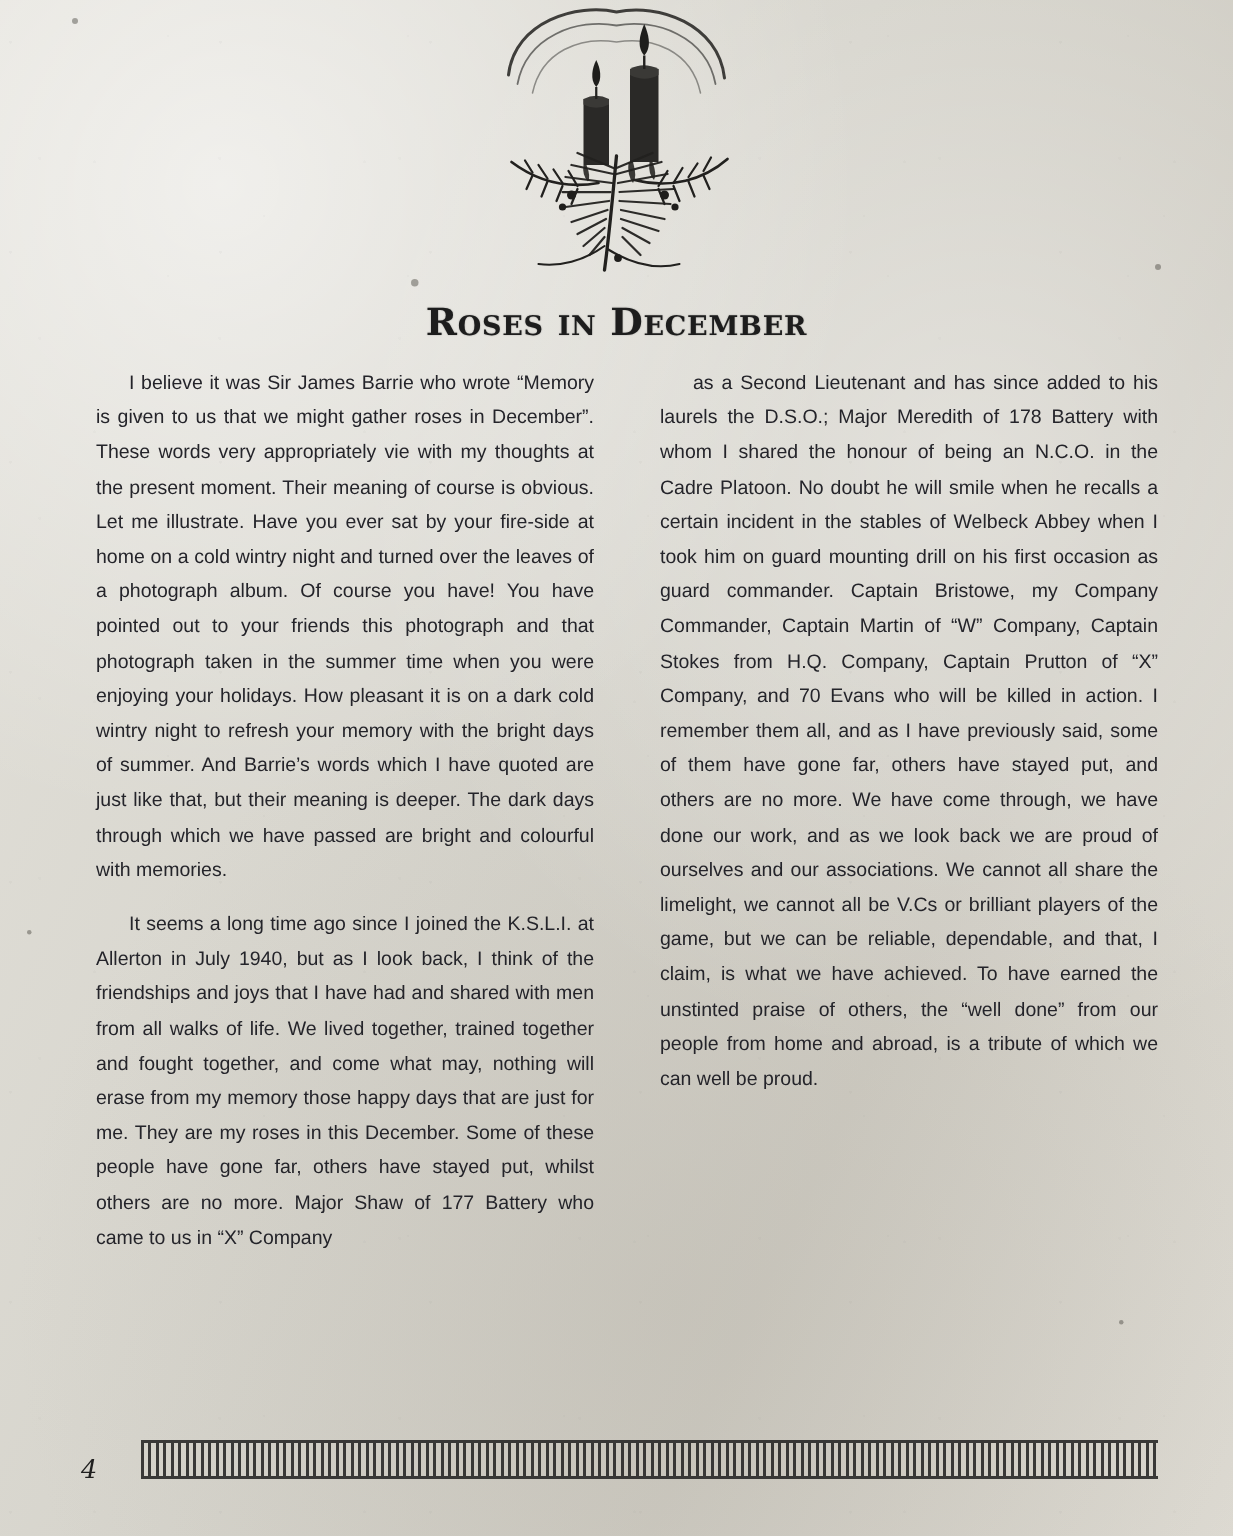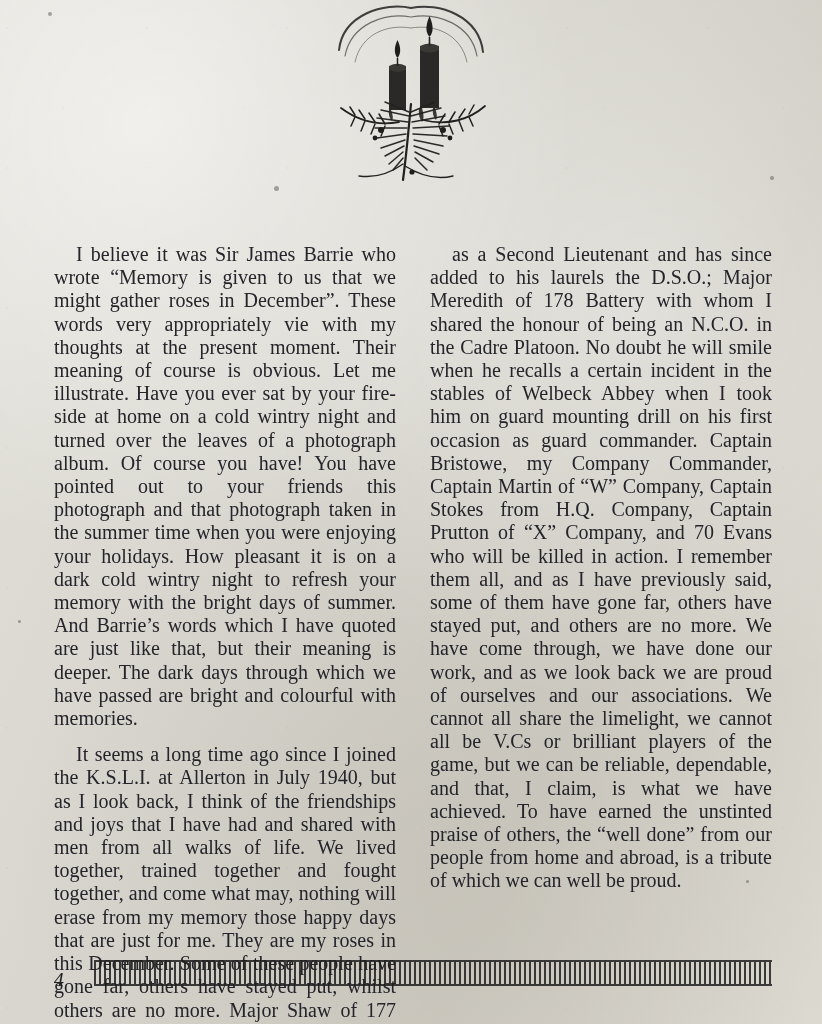--- a/index.html
+++ b/index.html
@@ -73,28 +73,28 @@
   .columns {
     position: absolute;
     top: 243px;
     left: 54px;
     right: 50px;
     display: flex;
     gap: 34px;
   }
   .col { width: 50%; }
   .col p {
-    margin: 0 0 13px 0;
+    margin: 0 0 13px 10px;
     text-align: justify;
     text-justify: inter-word;
-    font-size: 20px;
+    font-size: 13px;
     line-height: 23.2px;
     color: #24242a;
     text-indent: 22px;
-    font-family: Liberation Serif, serif;
+    font-family: Liberation Sans, sans-serif;
     -webkit-font-smoothing: antialiased;
   }
 
   
   .footer {
     position: absolute;
     left: 54px;
     right: 50px;
     bottom: 38px;
     height: 26px;
@@ -184,20 +184,21 @@
       <g fill="#1f1e1c">
         <circle cx="100" cy="126" r="3"></circle>
         <circle cx="94" cy="134" r="2.4"></circle>
         <circle cx="162" cy="126" r="3"></circle>
         <circle cx="169" cy="134" r="2.4"></circle>
         <circle cx="131" cy="168" r="2.6"></circle>
       </g>
     </svg>
   </div>
 
+  <div class="title">Roses in December</div>
 
   <div class="columns">
     <div class="col">
       <p>I believe it was Sir James Barrie who wrote “Memory is given to us that we might gather roses in December”. These words very appropriately vie with my thoughts at the present moment. Their meaning of course is obvious. Let me illustrate. Have you ever sat by your fire-side at home on a cold wintry night and turned over the leaves of a photograph album. Of course you have! You have pointed out to your friends this photograph and that photograph taken in the summer time when you were enjoying your holidays. How pleasant it is on a dark cold wintry night to refresh your memory with the bright days of summer. And Barrie’s words which I have quoted are just like that, but their meaning is deeper. The dark days through which we have passed are bright and colourful with memories.</p>
       <p>It seems a long time ago since I joined the K.S.L.I. at Allerton in July 1940, but as I look back, I think of the friendships and joys that I have had and shared with men from all walks of life. We lived together, trained together and fought together, and come what may, nothing will erase from my memory those happy days that are just for me. They are my roses in this December. Some of these people have gone far, others have stayed put, whilst others are no more. Major Shaw of 177 Battery who came to us in “X” Company</p>
     </div>
     <div class="col">
       <p>as a Second Lieutenant and has since added to his laurels the D.S.O.; Major Meredith of 178 Battery with whom I shared the honour of being an N.C.O. in the Cadre Platoon. No doubt he will smile when he recalls a certain incident in the stables of Welbeck Abbey when I took him on guard mounting drill on his first occasion as guard commander. Captain Bristowe, my Company Commander, Captain Martin of “W” Company, Captain Stokes from H.Q. Company, Captain Prutton of “X” Company, and 70 Evans who will be killed in action. I remember them all, and as I have previously said, some of them have gone far, others have stayed put, and others are no more. We have come through, we have done our work, and as we look back we are proud of ourselves and our associations. We cannot all share the limelight, we cannot all be V.Cs or brilliant players of the game, but we can be reliable, dependable, and that, I claim, is what we have achieved. To have earned the unstinted praise of others, the “well done” from our people from home and abroad, is a tribute of which we can well be proud.</p>
     </div>
   </div>

